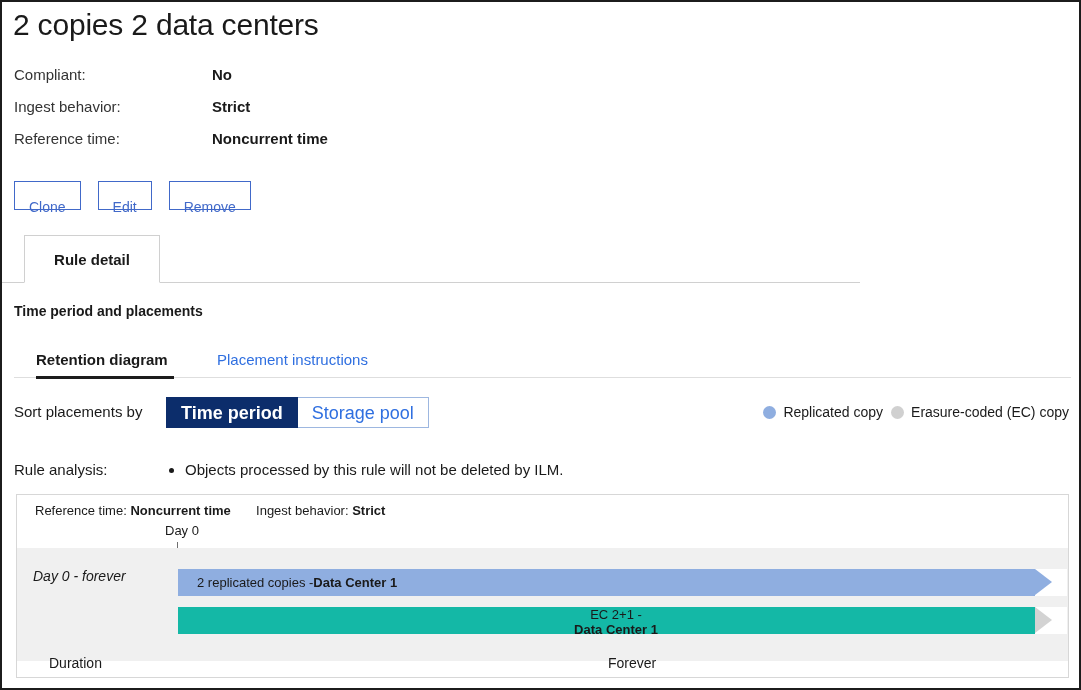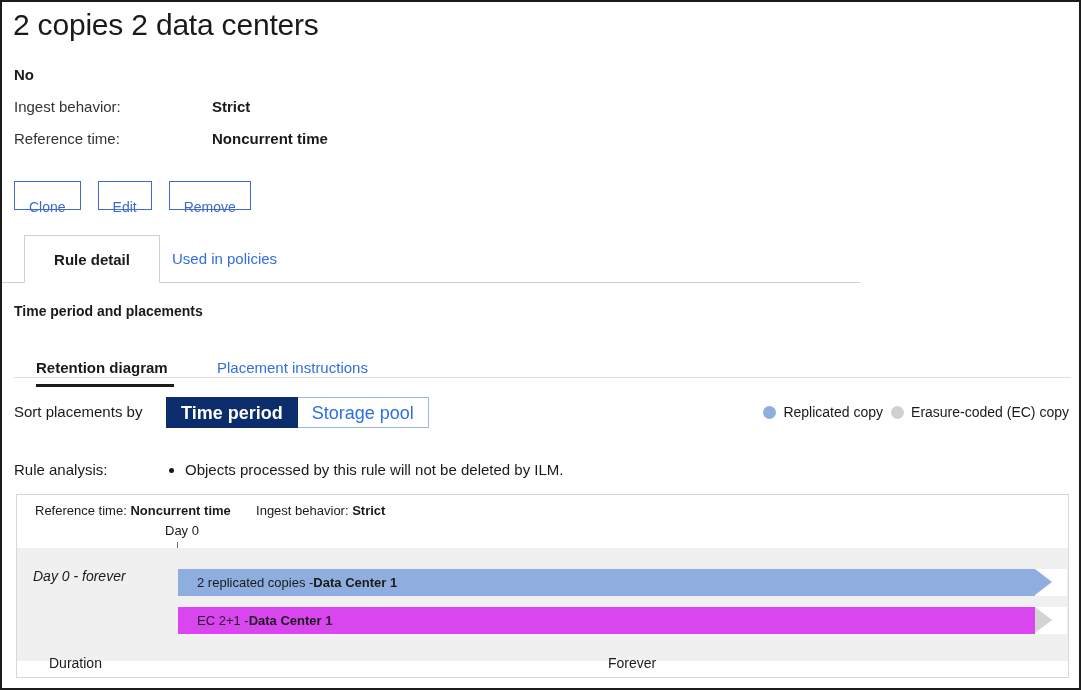--- a/index.html
+++ b/index.html
@@ -133,21 +133,21 @@
     position: absolute;
     left: 12px;
     top: 340px;
     width: 1057px;
     height: 36px;
     border-bottom: 1px solid #dedede;
     box-sizing: border-box;
   }
   .subtab {
     position: absolute;
-    top: 8px;
+    top: 0;
     height: 35px;
     display: flex;
     align-items: center;
     font-size: 15px;
     cursor: pointer;
   }
   .subtab.active {
     left: 22px;
     color: #1a1a1a;
     font-weight: bold;
@@ -327,21 +327,21 @@
     display: flex;
     align-items: center;
     padding-left: 19px;
     box-sizing: border-box;
     font-size: 13px;
     color: #1a1a1a;
     white-space: nowrap;
     cursor: pointer;
   }
   .bar.blue { background: #8faee0; }
-  .bar.gray { background: #d946ef; }
+  .bar.gray { background: #14b8a6; flex-direction: column; }
   .bar b { font-weight: bold; }
   .arrow {
     position: absolute;
     left: 857px;
     top: 0;
     width: 0;
     height: 0;
     border-top: 13.5px solid transparent;
     border-bottom: 13.5px solid transparent;
   }
@@ -372,41 +372,41 @@
 </style>
 </head>
 <body>
 
 <div id="page">
 
   <div class="page-title">2 copies 2 data centers</div>
 
   <div class="meta">
     <div class="meta-row">
+      <div class="meta-label">Compliant:</div>
       <div class="meta-value">No</div>
     </div>
     <div class="meta-row">
       <div class="meta-label">Ingest behavior:</div>
       <div class="meta-value">Strict</div>
     </div>
     <div class="meta-row">
       <div class="meta-label">Reference time:</div>
       <div class="meta-value">Noncurrent time</div>
     </div>
   </div>
 
   <div class="actions">
     <button class="btn-outline">Clone</button>
     <button class="btn-outline">Edit</button>
     <button class="btn-outline">Remove</button>
   </div>
 
   <div class="tabs-primary">
     <div class="tab-box">Rule detail</div>
-    <div class="tab-link">Used in policies</div>
   </div>
 
   <div class="section-heading">Time period and placements</div>
 
   <div class="subtabs">
     <div class="subtab active">Retention diagram</div>
     <div class="subtab inactive">Placement instructions</div>
   </div>
 
   <div class="sort-row">

